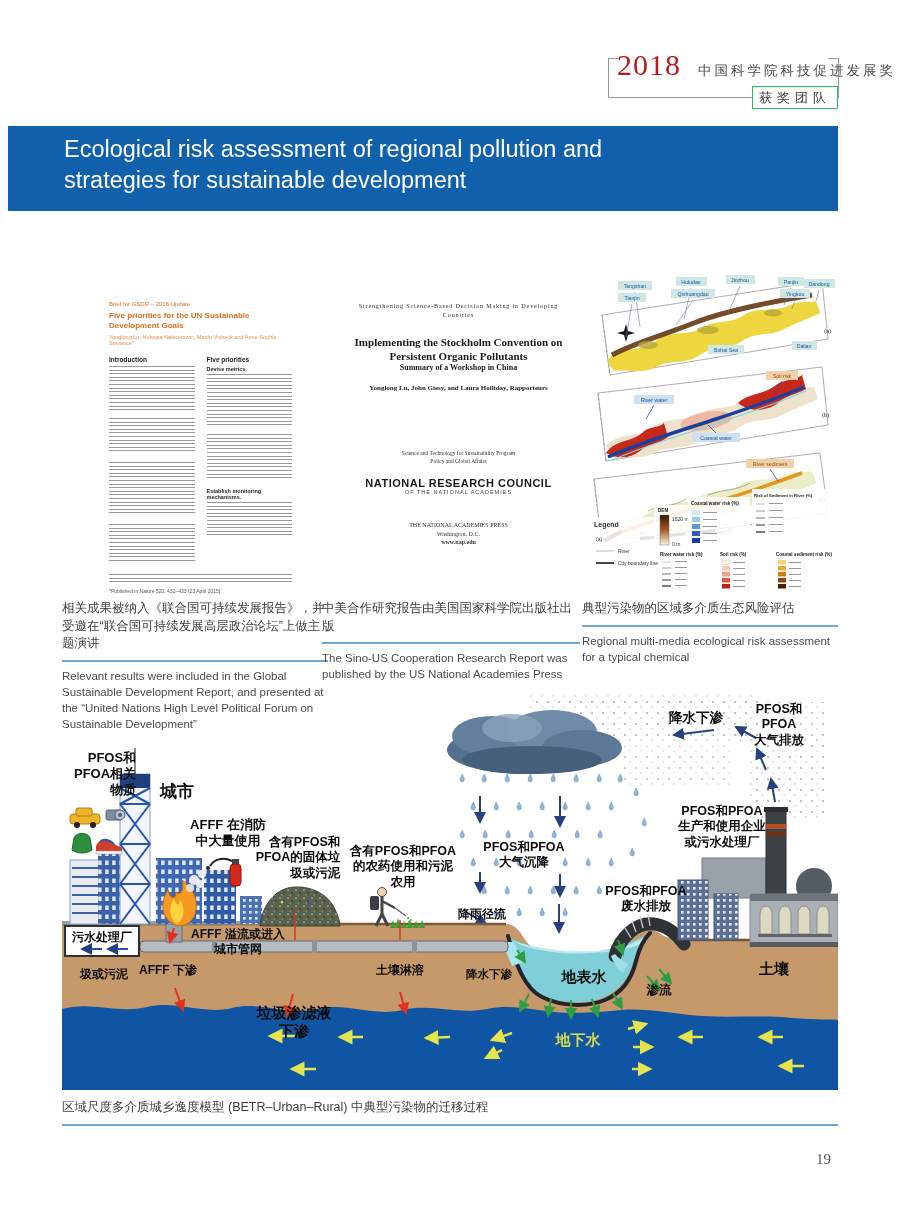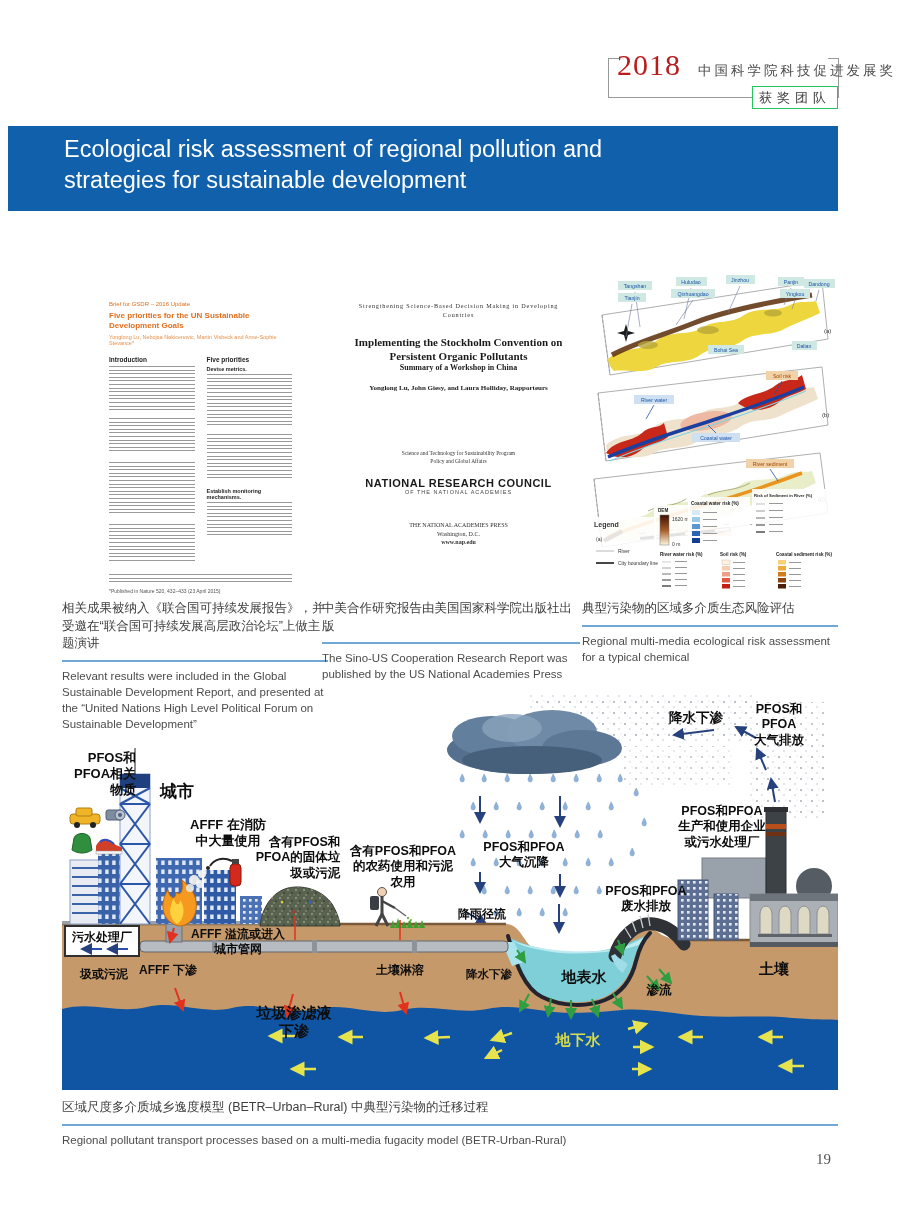--- a/index.html
+++ b/index.html
@@ -659,18 +659,17 @@
     <div class="dlabel" style="left:427px;top:279px;font-size:11.5px;">降水下渗</div>
     <div class="dlabel" style="left:522px;top:280px;font-size:15px;">地表水</div>
     <div class="dlabel" style="left:597px;top:295px;">渗流</div>
     <div class="dlabel" style="left:712px;top:272px;font-size:15px;">土壤</div>
     <div class="dlabel" style="left:516px;top:343px;font-size:15px;color:#d6dd4e;">地下水</div>
   </div>
 
   <div class="abs" style="left:62px;top:1099px;width:776px;">
     <div class="cap-zh">区域尺度多介质城乡逸度模型 (BETR–Urban–Rural) 中典型污染物的迁移过程</div>
     <div class="cap-div"></div>
-    <div class="cap-en">Regional pollutant transport processes based on a multi-media fugacity model (BETR-Urban-Rural)</div>
   </div>
 
   <div class="abs pgnum" style="left:816px;top:1151px;">19</div>
 
 </div>
 
 </body></html>

